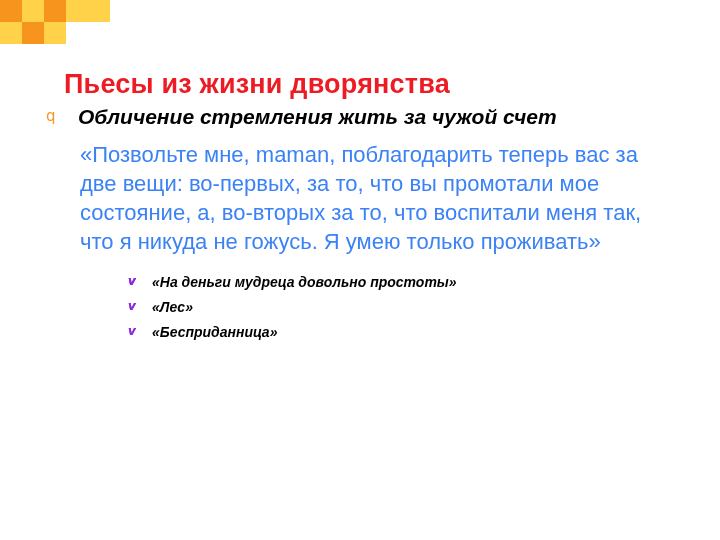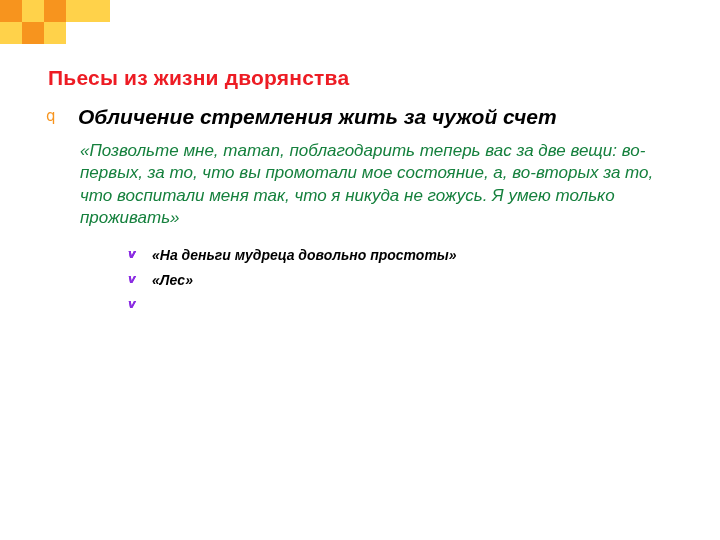--- a/index.html
+++ b/index.html
@@ -23,24 +23,24 @@
     width: 128px;
     height: 44px;
   }
   .sq {
     position: absolute;
   }
 
   
   .slide-title {
     position: absolute;
-    left: 48px;
+    left: 64px;
     top: 52px;
     width: 640px;
-    font-size: 21px;
+    font-size: 27px;
     font-weight: bold;
     color: #ED1C24;
     letter-spacing: 0.2px;
     line-height: 1.1;
   }
 
   
   .content {
     position: absolute;
     left: 40px;
@@ -66,23 +66,22 @@
     font-weight: bold;
     font-style: italic;
     color: #000000;
     line-height: 1.22;
   }
 
   .quote {
     margin-top: 10px;
     padding-left: 40px;
     padding-right: 22px;
-    font-size: 17px;
-    font-style: italic;
-    color: #15803d;
+    font-size: 22px;
+    color: #3b82f6;
     line-height: 1.33;
   }
 
   .level3 {
     margin-top: 18px;
     padding-left: 86px;
   }
   .l3-item {
     position: relative;
     padding-left: 26px;
@@ -143,16 +142,17 @@
     </div>
     <div class="l3-item">
       <span class="bullet-v">v</span>
       <span> «Лес»</span>
     </div>
     <div class="l3-item">
       <span class="bullet-v">v</span>
     </div>
     <div class="l3-item">
       <span class="bullet-v">v</span>
+      <span>«Бесприданница»</span>
     </div>
   </div>
 
 </div>
 
 </body></html>

